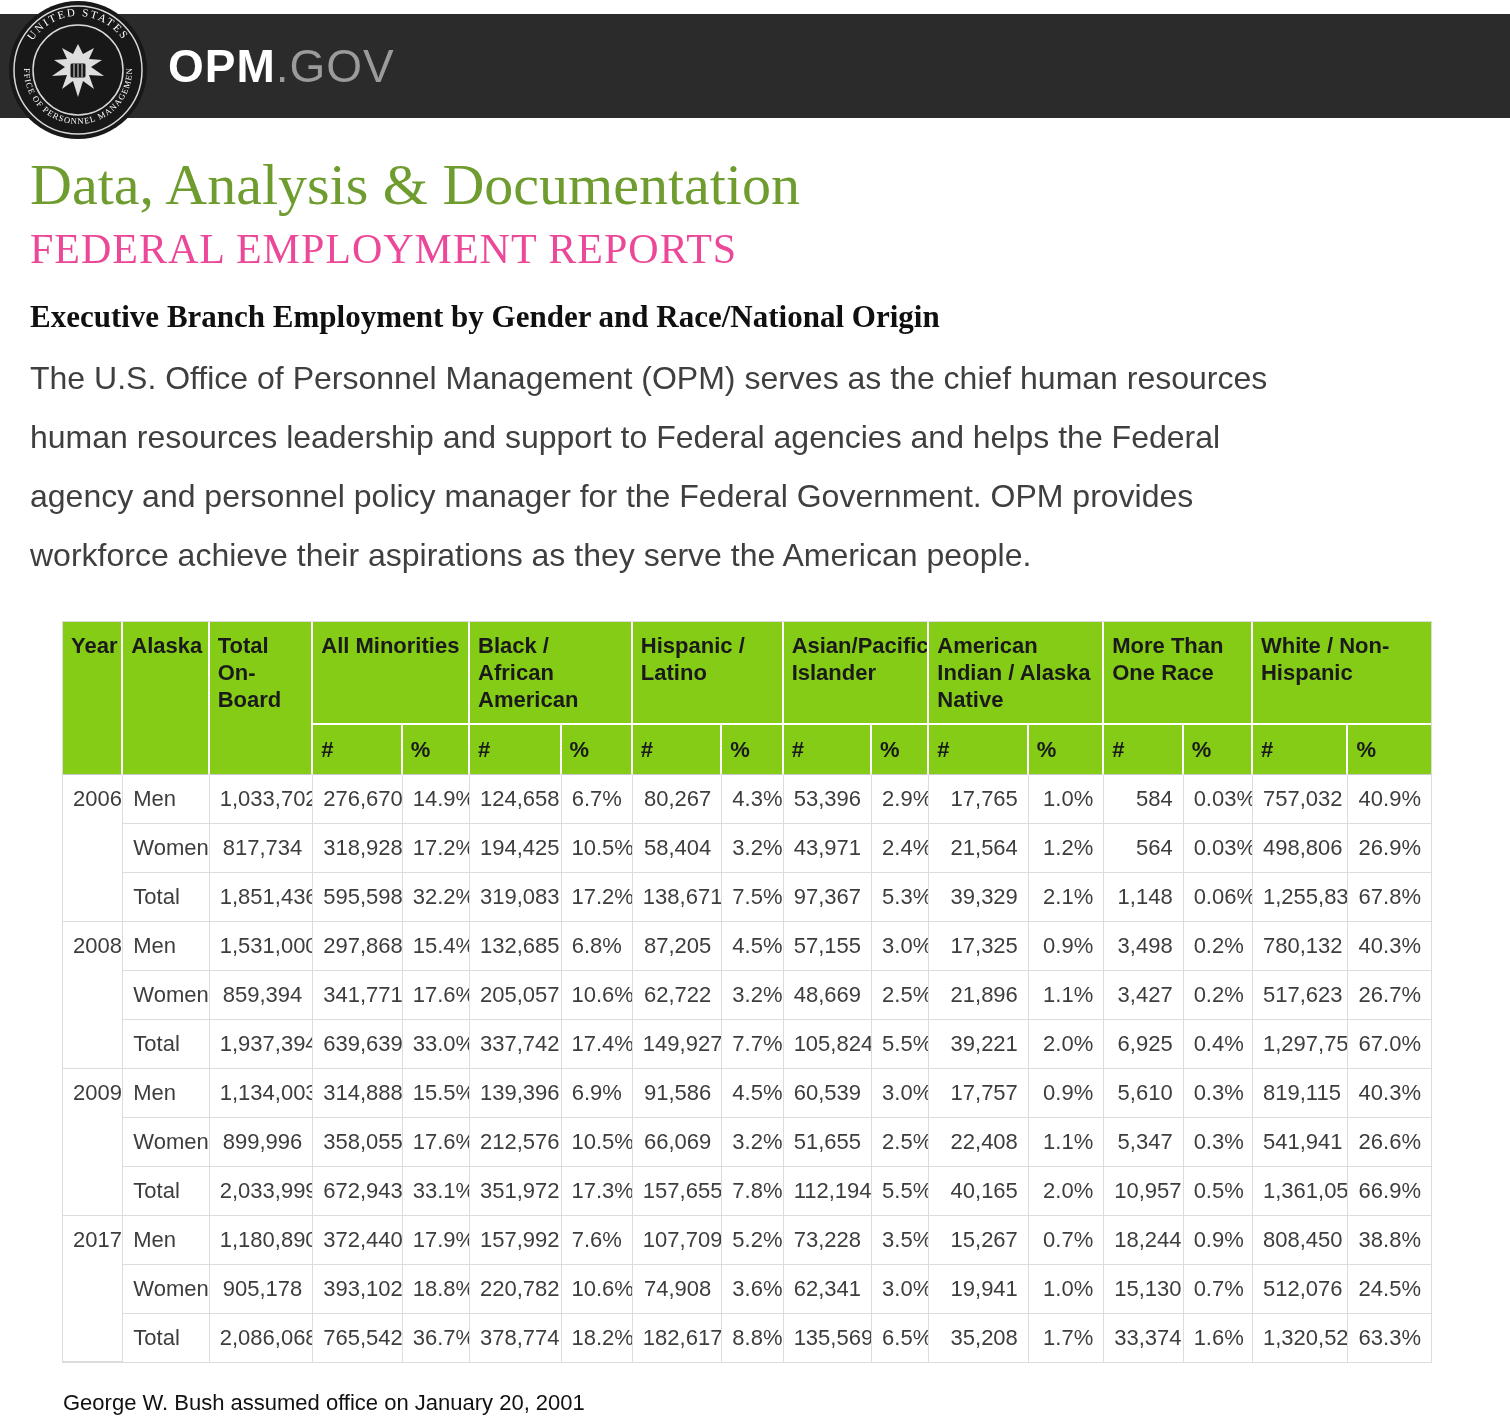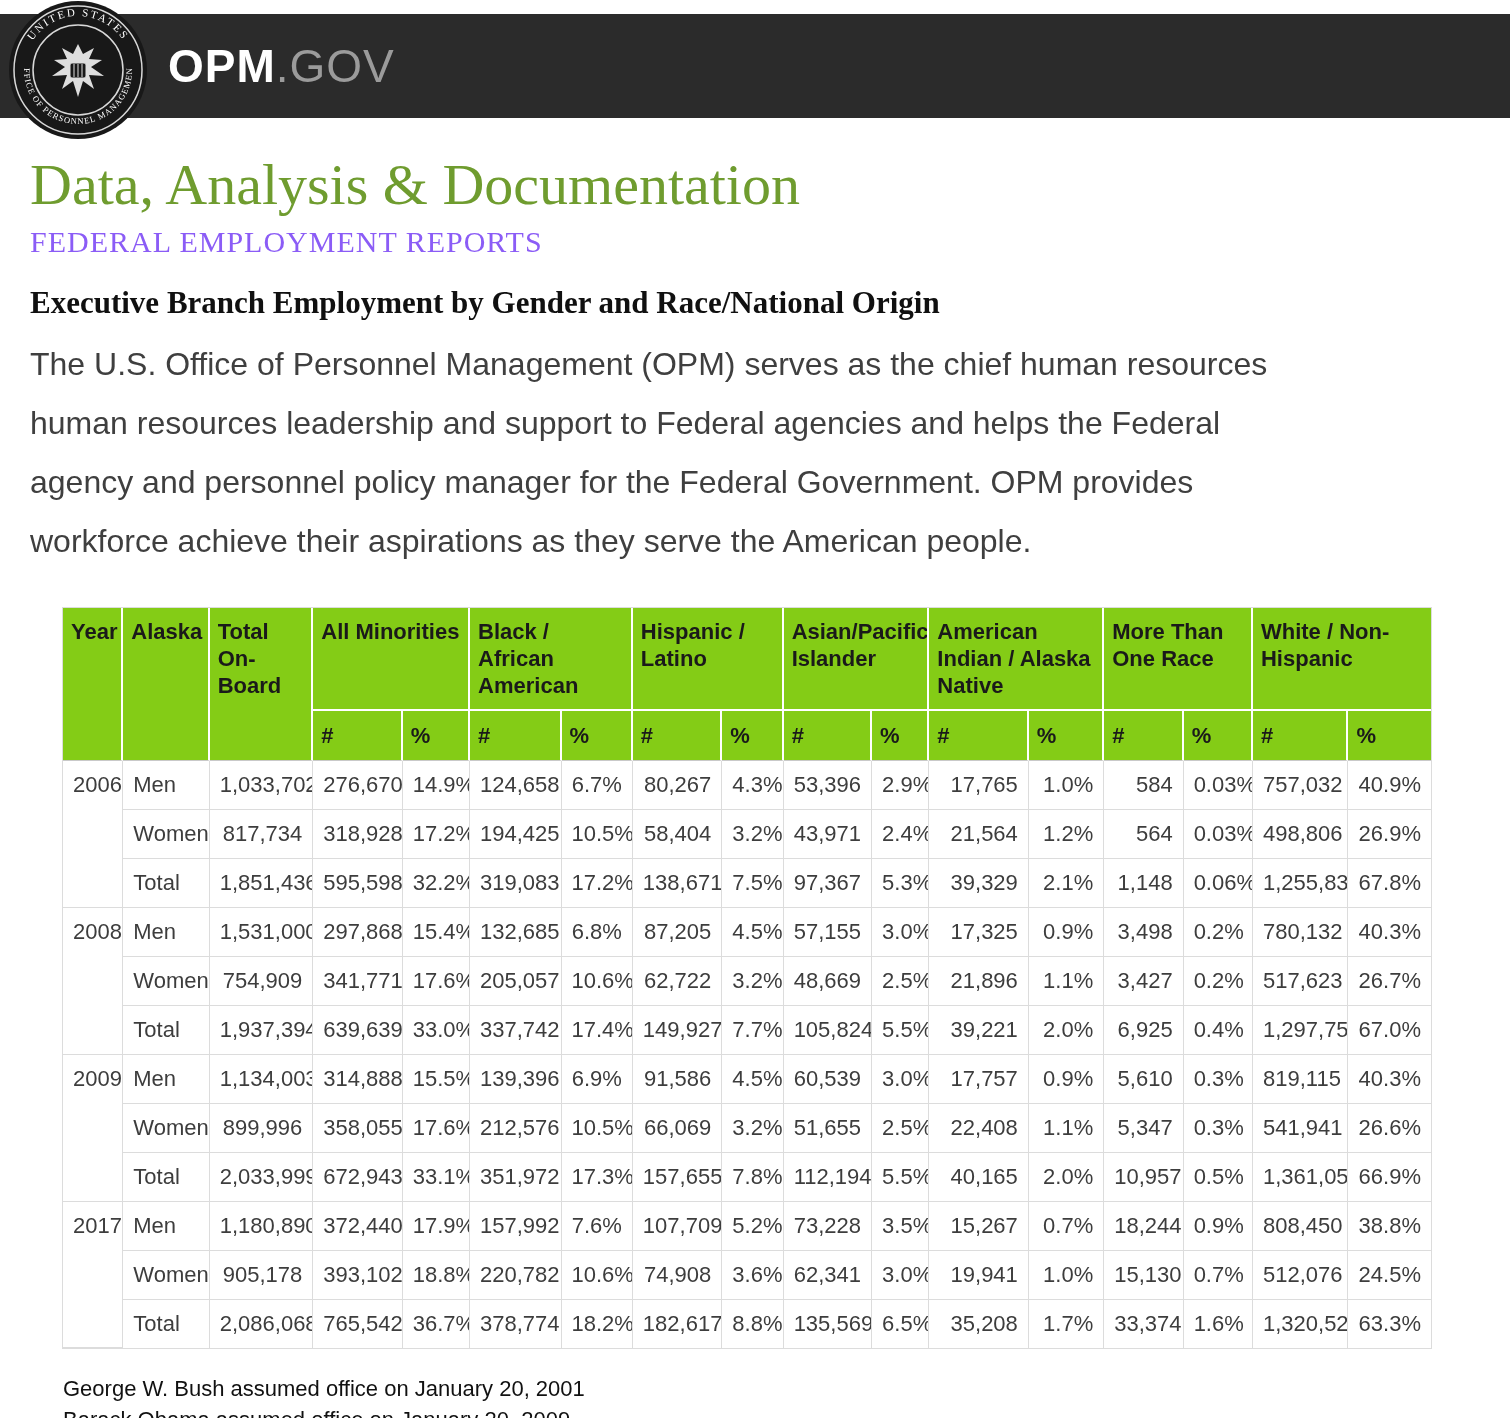--- a/index.html
+++ b/index.html
@@ -11,21 +11,21 @@
           font-size:46px; letter-spacing:1px; white-space:nowrap; }
   .logo .bold { color:#ffffff; font-weight:700; }
   .logo .rest { color:#9b9b9b; font-weight:400; }
   .seal { position:absolute; left:8px; top:-14px; width:140px; height:140px; }
 
   
   .content { margin:0 0 0 30px; }
   .page-title { font-family:"Liberation Serif", serif; font-weight:400;
                 font-size:58px; color:#6f9c2f; margin:34px 0 0 0; line-height:1.15; }
   .page-subtitle { font-family:"Liberation Serif", serif; font-weight:400;
-                   font-size:30px; color:#8b5cf6; letter-spacing:1px; margin-top:6px; }
+                   font-size:42px; color:#ec4899; letter-spacing:1px; margin-top:6px; }
   .report-title { font-family:"Liberation Serif", serif; font-weight:700;
                   font-size:31px; color:#101010; margin-top:26px; }
   .intro { margin-top:14px; font-size:32px; color:#3f3f3f; line-height:59px; }
   .intro div { white-space:nowrap; }
 
   
   .table-wrap { margin:36px 0 0 62px; }
   table { border-collapse:separate; border-spacing:0; table-layout:fixed;
           width:1370px; border:1px solid #dcdcdc; font-size:22px; color:#3d3d3d; }
   th { background:#84cc16; font-weight:700; color:#1a1a1a; text-align:left;
@@ -206,21 +206,21 @@
           <td class="num">3.0%</td>
           <td class="num">17,325</td>
           <td class="num">0.9%</td>
           <td class="num">3,498</td>
           <td class="num">0.2%</td>
           <td class="num">780,132</td>
           <td class="num">40.3%</td>
         </tr>
         <tr>
           <td class="gender">Women</td>
-          <td class="num">754,909</td>
+          <td class="num">859,394</td>
           <td class="num">341,771</td>
           <td class="num">17.6%</td>
           <td class="num">205,057</td>
           <td class="num">10.6%</td>
           <td class="num">62,722</td>
           <td class="num">3.2%</td>
           <td class="num">48,669</td>
           <td class="num">2.5%</td>
           <td class="num">21,896</td>
           <td class="num">1.1%</td>

